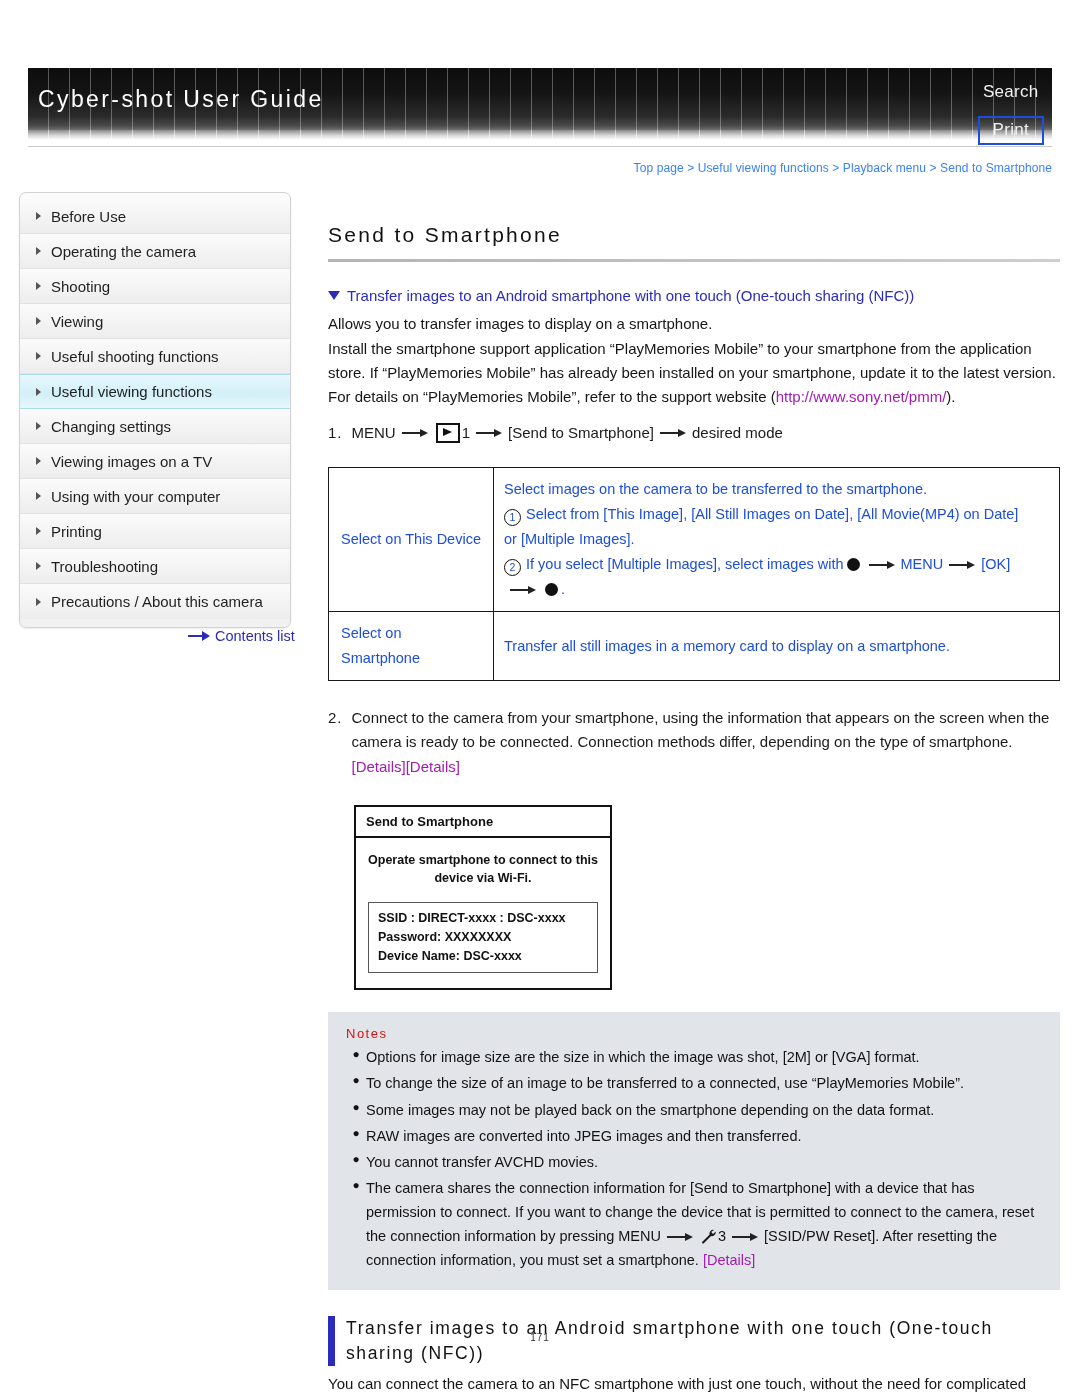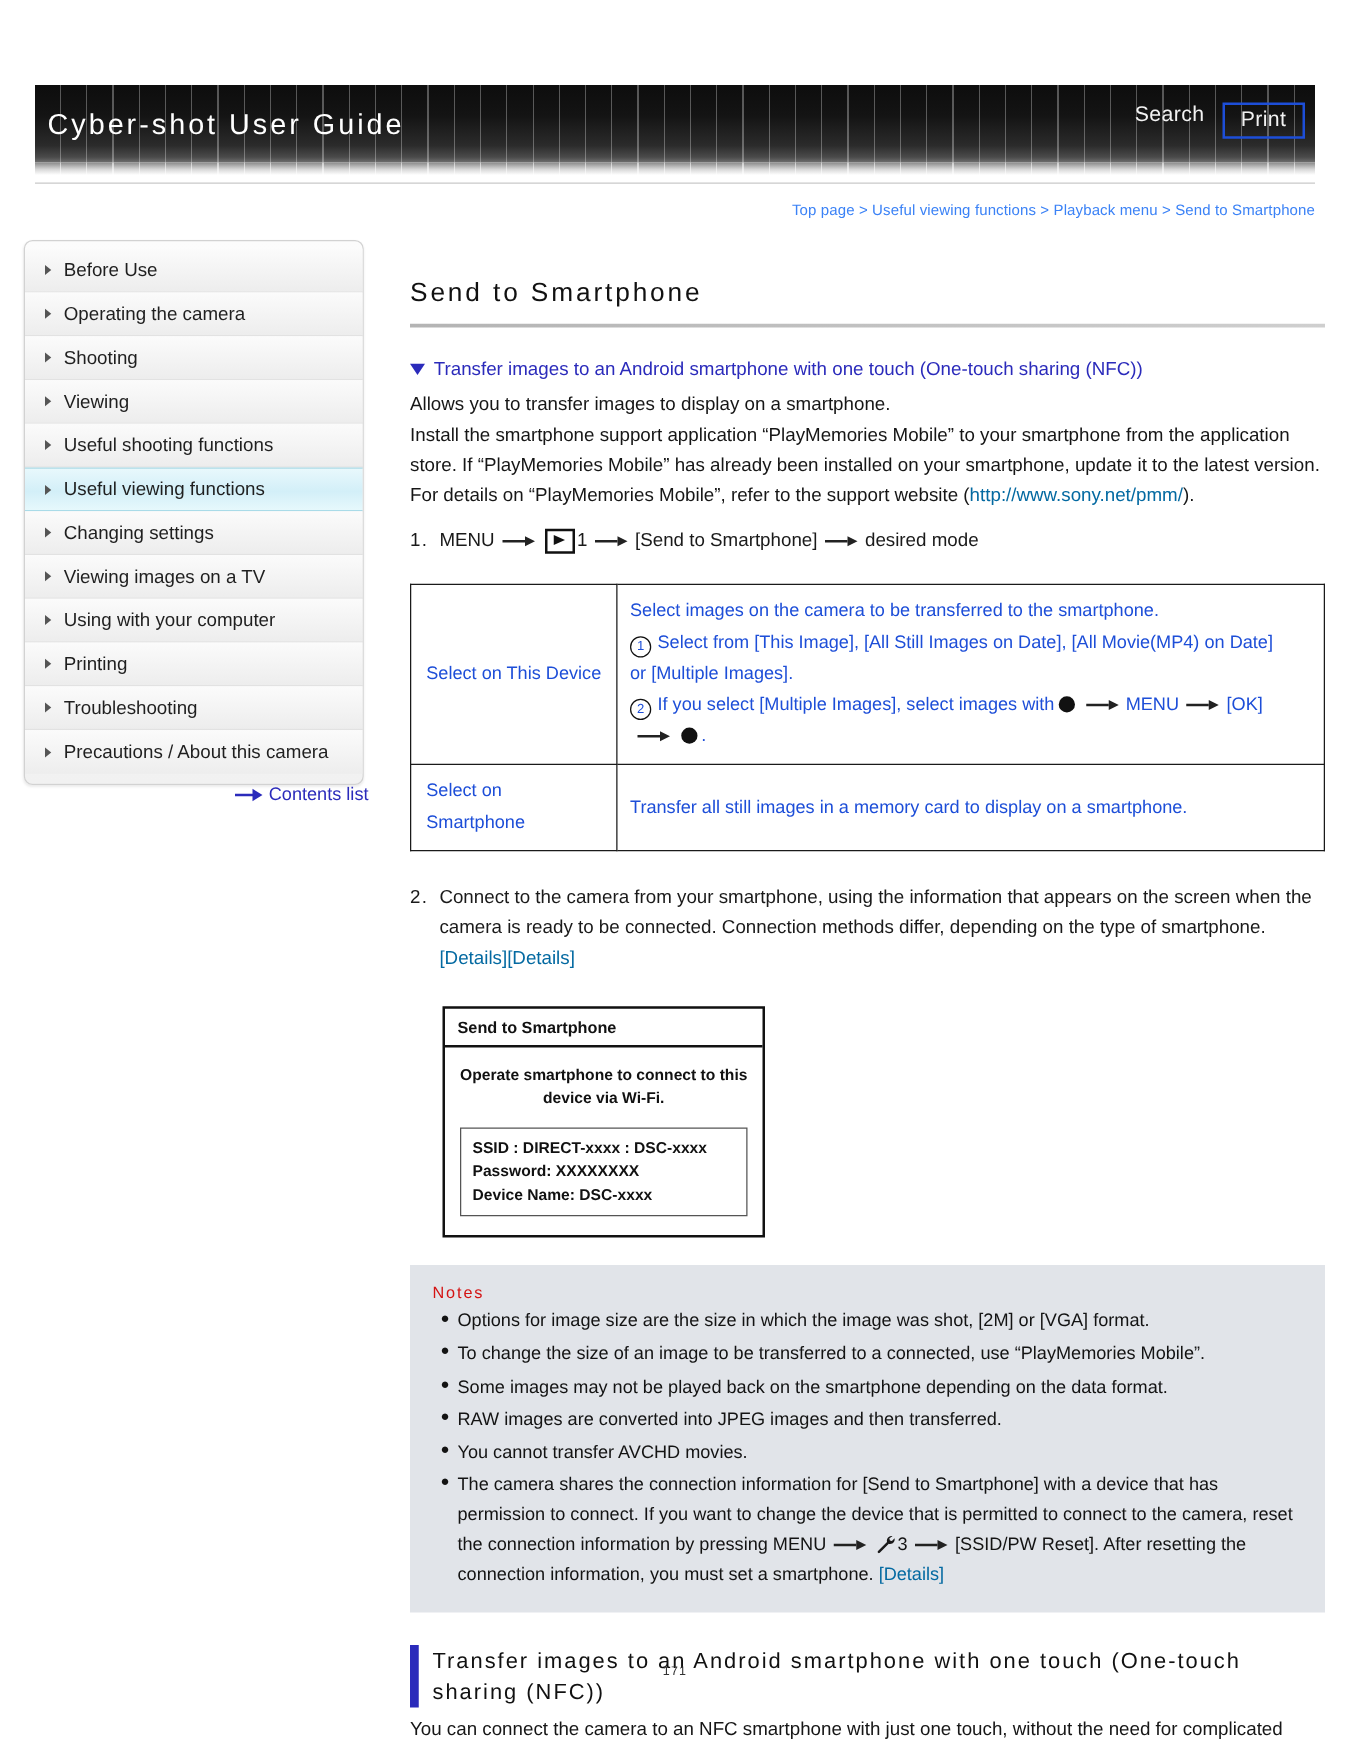--- a/index.html
+++ b/index.html
@@ -58,22 +58,23 @@
     letter-spacing: 2.4px;
     color: #ffffff;
     font-weight: 400;
     white-space: nowrap;
   }
   .header-actions {
     position: absolute;
     right: 8px;
     top: 14px;
     display: flex;
-    align-items: flex-start;
+    align-items: center;
     gap: 14px;
+    flex-direction: column;
   }
   .hdr-search {
     font-size: 17px;
     color: #f2f2f2;
     letter-spacing: 0.3px;
   }
   .hdr-print {
     font-size: 17px;
     color: #f2f2f2;
     letter-spacing: 0.3px;
@@ -209,21 +210,21 @@
     margin: 5px 7px 0 0;
     flex: none;
   }
   .body-p {
     font-size: 15px;
     line-height: 1.62;
     color: #161616;
     margin-top: 6px;
   }
   .body-p.tight { margin-top: 0; }
-  .lnk { color: #0369a1; }
+  .lnk { color: #a21caf; }
 
   .step-line {
     font-size: 15px;
     line-height: 1.6;
     margin-top: 12px;
     display: flex;
     align-items: center;
     flex-wrap: wrap;
     gap: 0px;
   }

